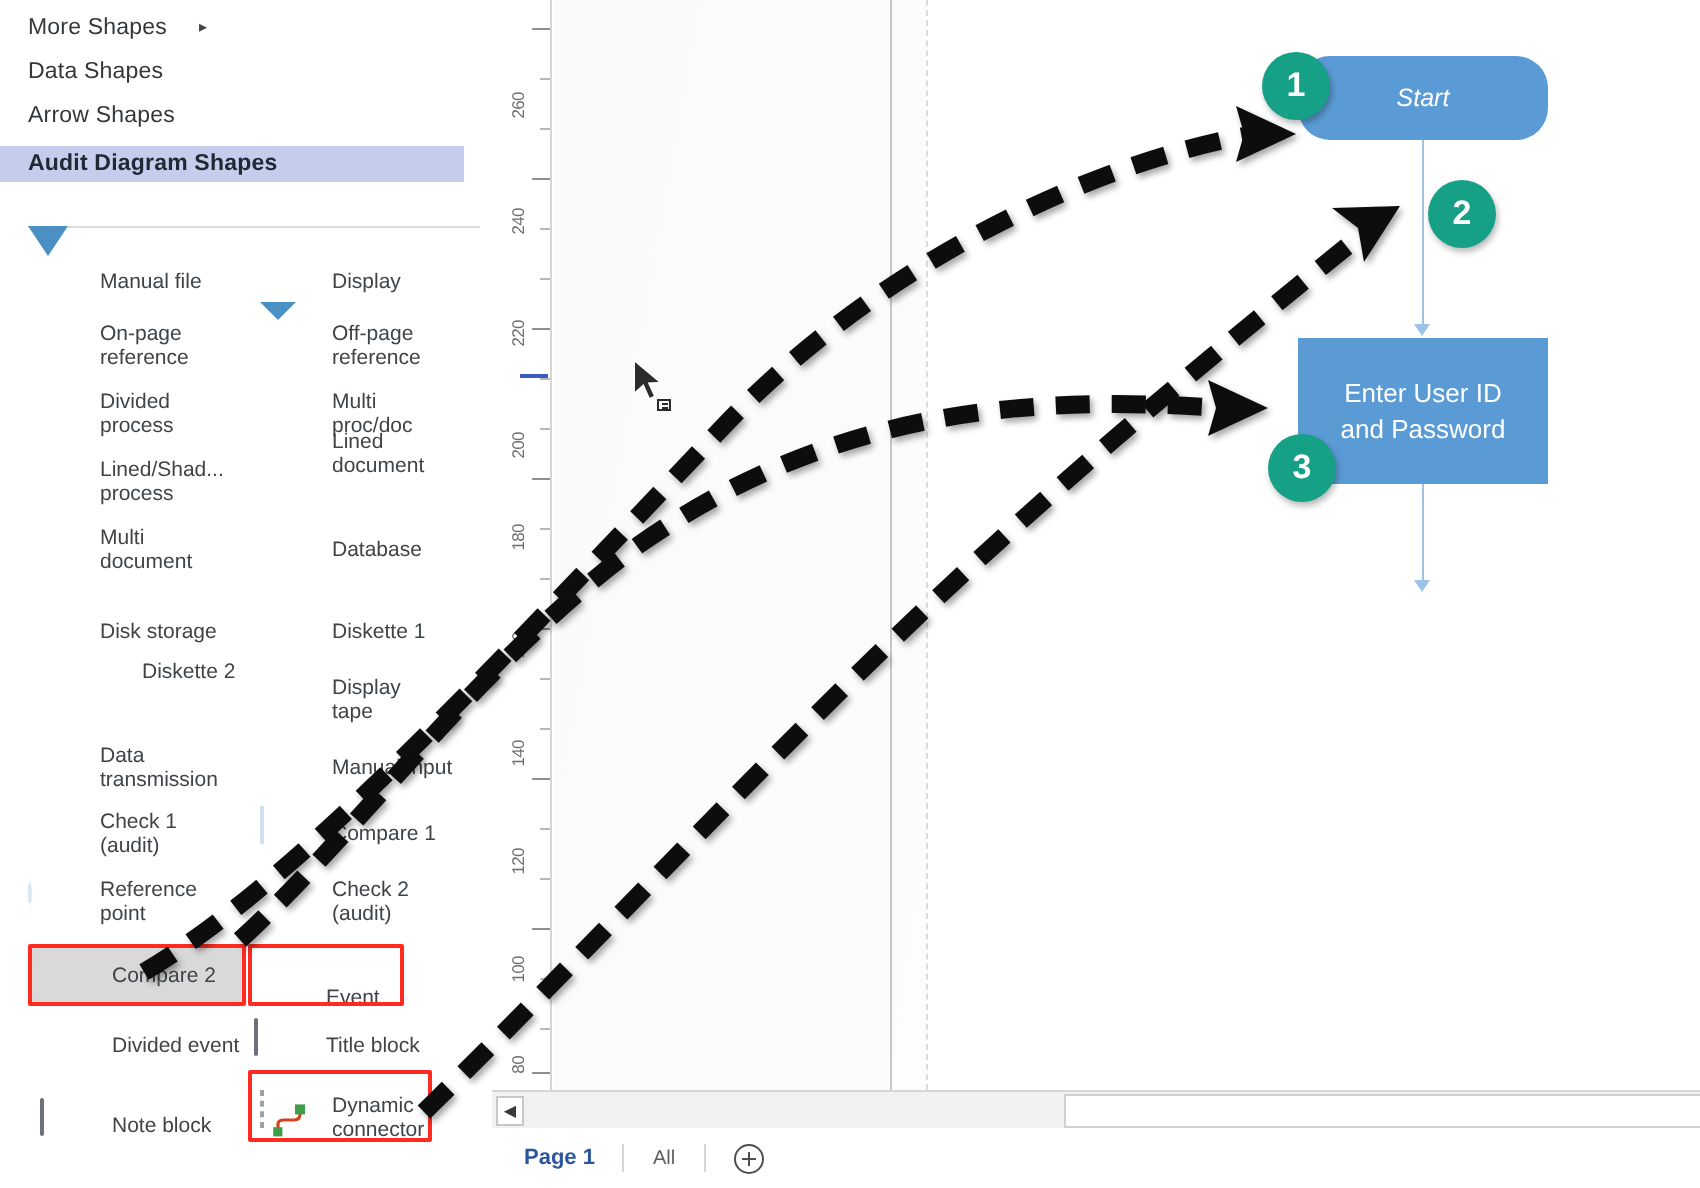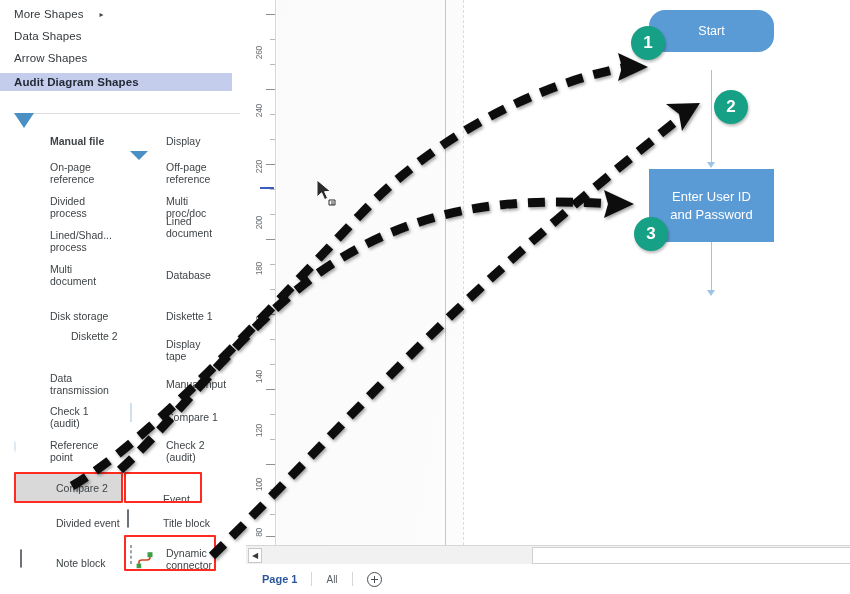--- a/index.html
+++ b/index.html
@@ -358,21 +358,21 @@
       <span>Data Shapes</span>
     </div>
     <div class="stencil-head" style="top:52px;">
       <span>Arrow Shapes</span>
     </div>
     <div class="stencil-head sel" style="top:91px;transform:translateY(-18px);">
       <span>Audit Diagram Shapes</span>
     </div>
     <div class="panel-rule" style="top:113px;"></div>
 
-    <div class="shape-item" style="left:14px;top:124px;font-weight:bold;">
+    <div class="shape-item" style="left:14px;top:124px;">
       <span class="ico"><i class="i-manualfile"></i></span>
       <span class="lbl">Manual file</span>
     </div>
     <div class="shape-item" style="left:130px;top:124px;">
       <span class="ico"><i class="i-display"></i></span>
       <span class="lbl">Display</span>
     </div>
 
     <div class="shape-item" style="left:14px;top:156px;">
       <span class="ico"><i class="i-circle"></i></span>
@@ -547,21 +547,21 @@
       <div class="rlabel" style="top:528px;">80</div>
 
       <div class="rcursor" style="top:187px;"></div>
     </div>
 
     <div id="page">
       <div id="page-white"></div>
       <div class="page-edge guide-solid" style="left:168px;"></div>
       <div class="page-edge guide-dash" style="left:186px;"></div>
 
-      <div class="fc-start" style="left:372px;top:10px;width:125px;height:42px;">
+      <div class="fc-start" style="left:372px;top:28px;width:125px;height:42px;font-style:italic;">
         <span>Start</span>
       </div>
 
       <div class="connector" style="left:434px;top:70px;height:94px;"></div>
       <div class="conn-arrow" style="left:430px;top:162px;"></div>
 
       <div class="fc-rect" style="left:372px;top:169px;width:125px;height:73px;">
         <span>Enter User ID
 and Password</span>
       </div>

